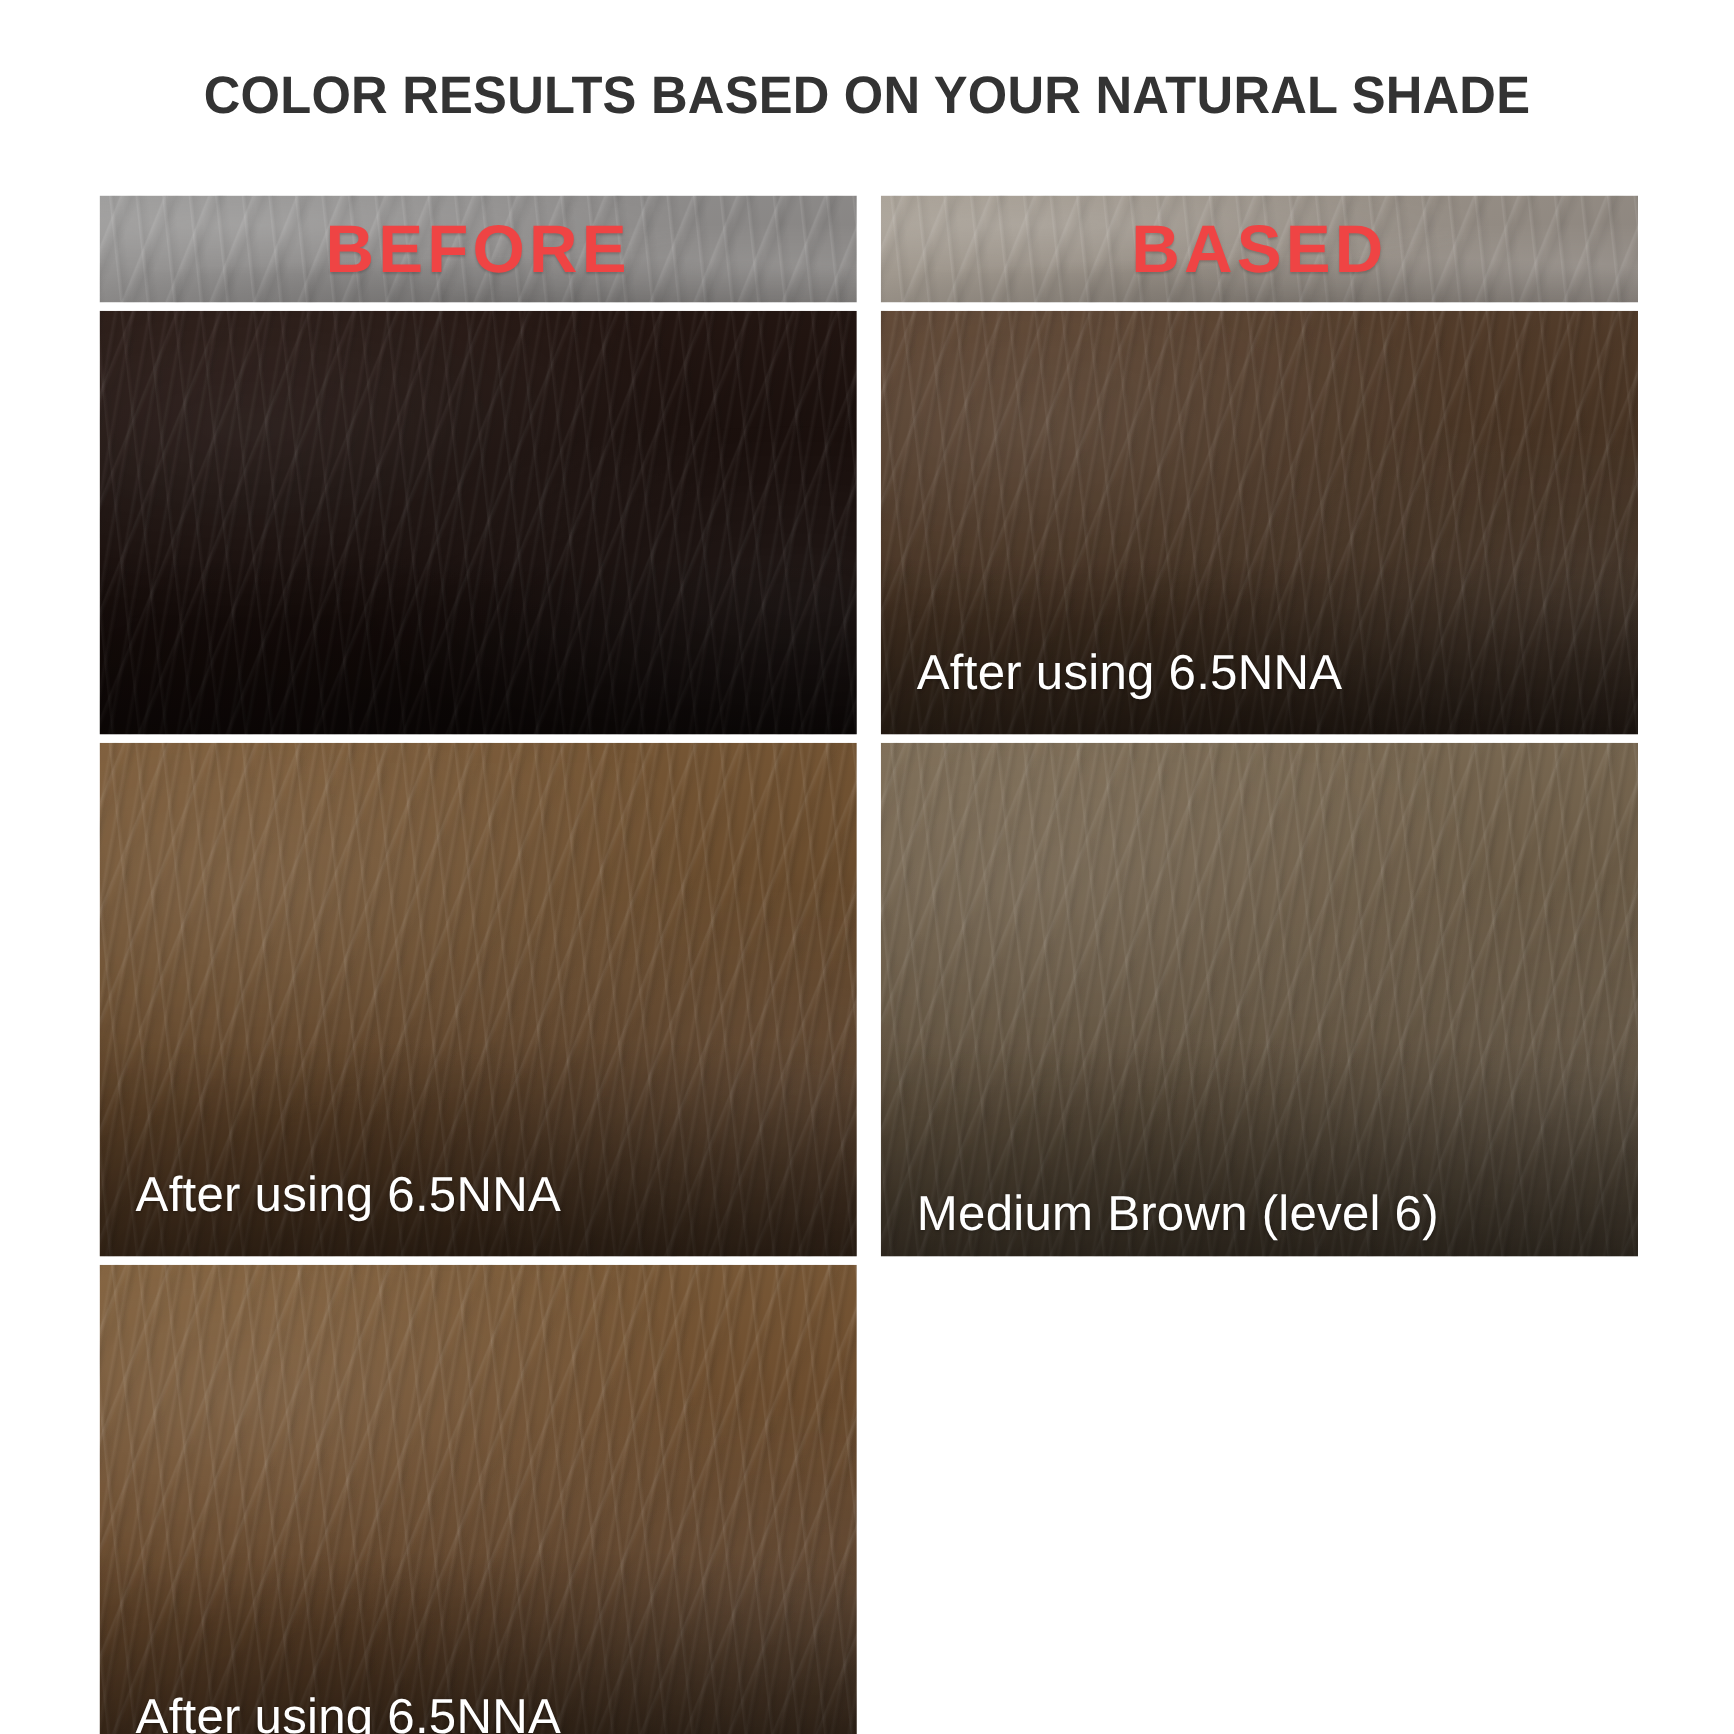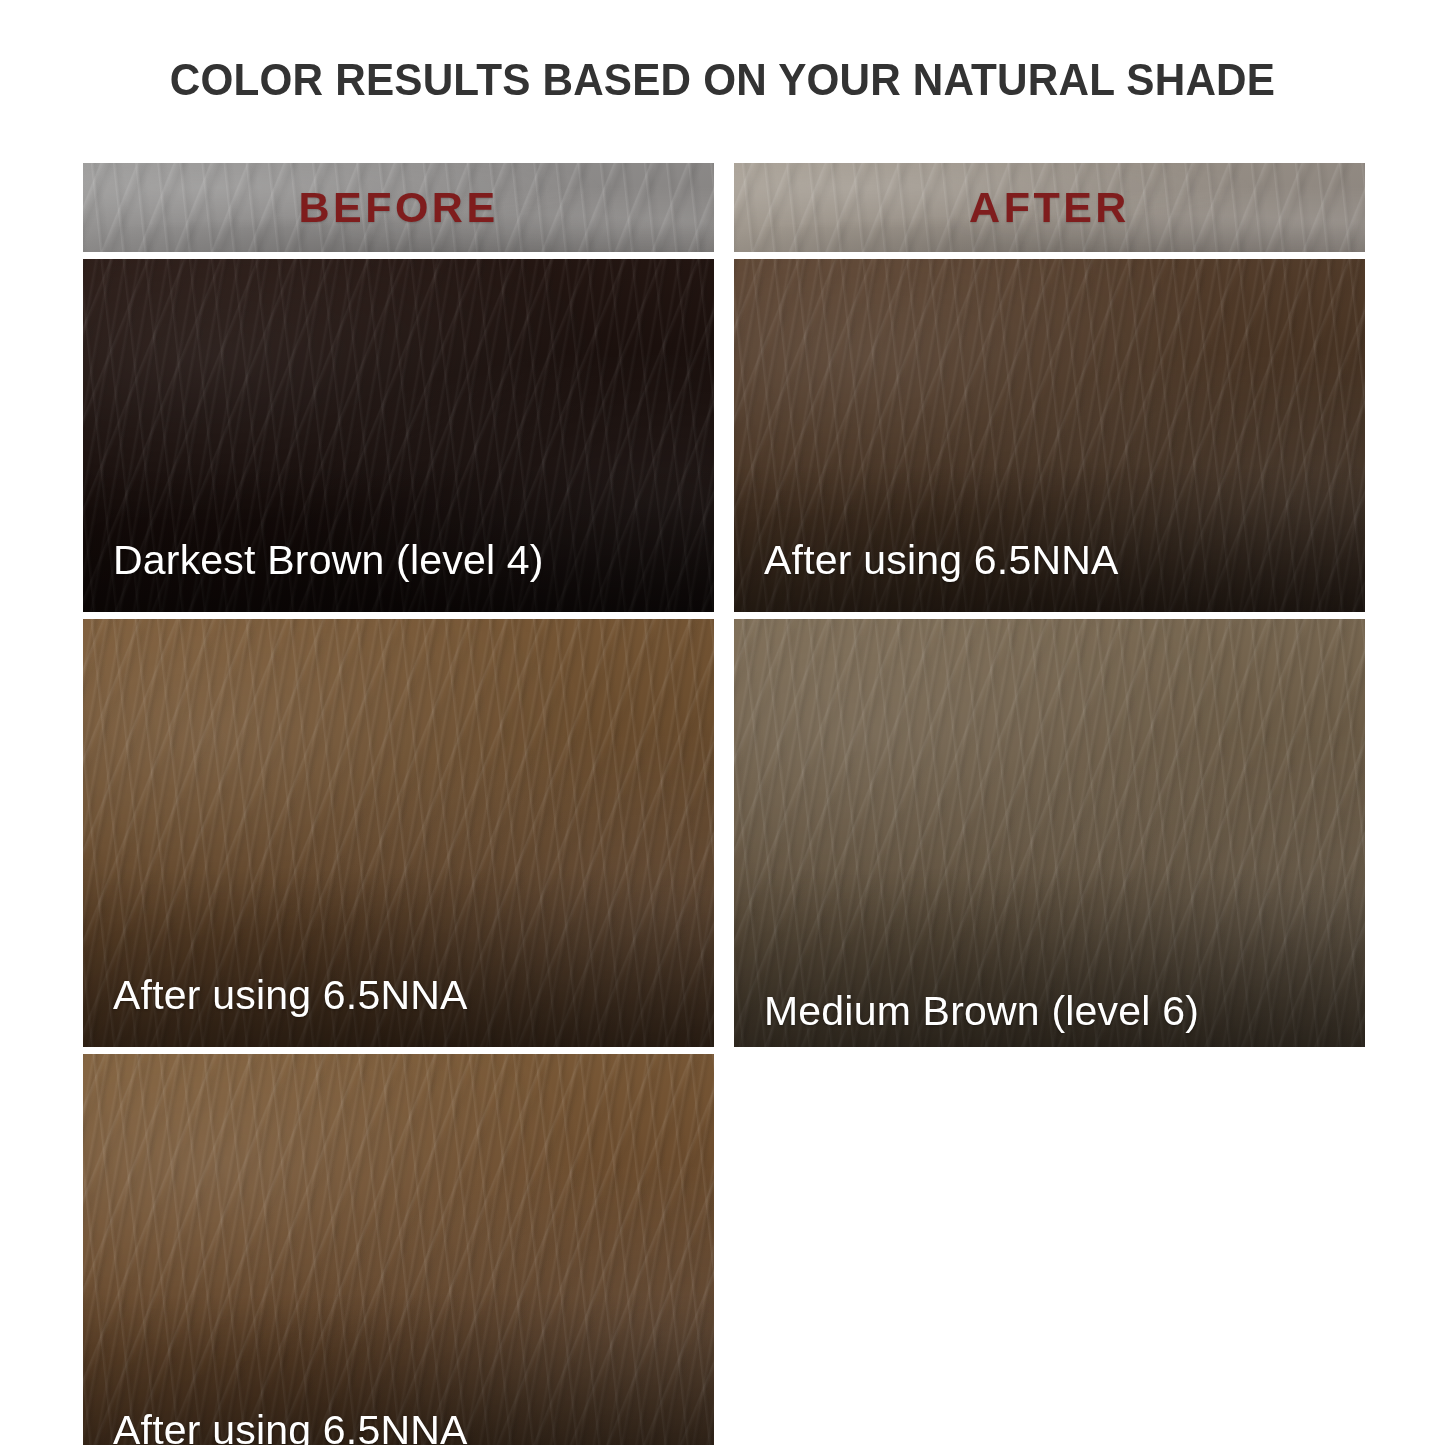--- a/index.html
+++ b/index.html
@@ -59,22 +59,22 @@
     position: relative;
     overflow: hidden;
     display: flex;
     align-items: center;
     justify-content: center;
   }
   .head-cell .swatch-bg { position: absolute; inset: 0; }
   .head-label {
     position: relative;
     z-index: 3;
-    color: #7f1d1d;
-    font-size: 43px;
+    color: #ef4444;
+    font-size: 56px;
     font-weight: 700;
     letter-spacing: 3.5px;
     font-family: "Liberation Sans", sans-serif;
     text-shadow: 0 1px 2px rgba(0,0,0,0.18);
   }
 
   
   .hair-cell {
     position: relative;
     overflow: hidden;
@@ -161,32 +161,31 @@
       </div>
       <span class="head-label">BEFORE</span>
     </div>
 
     <div class="head-cell">
       <div class="swatch-bg" style="background:linear-gradient(160deg,#a8a095 0%,#968e85 50%,#8a837d 100%);">
         <div class="strands-b" style="opacity:.95"></div>
         <div class="strands-c" style="opacity:.9"></div>
         <div class="sheen"></div>
       </div>
-      <span class="head-label">AFTER</span>
+      <span class="head-label">BASED</span>
     </div>
 
     <div class="hair-cell row1">
       <div class="swatch-bg" style="background:linear-gradient(172deg,#2a1a15 0%,#1b100d 38%,#140b09 70%,#0d0706 100%);">
         <div class="strands-a" style="opacity:.75"></div>
         <div class="strands-b" style="opacity:.55"></div>
         <div class="strands-c" style="opacity:.5"></div>
         <div class="sheen" style="opacity:.55"></div>
       </div>
       <div class="bottom-shade"></div>
-      <span class="hair-label">Darkest Brown (level 4)</span>
     </div>
 
     <div class="hair-cell row1">
       <div class="swatch-bg" style="background:linear-gradient(168deg,#5e4532 0%,#4b3625 40%,#3a2a1d 72%,#281c14 100%);">
         <div class="strands-a" style="opacity:.85"></div>
         <div class="strands-b" style="opacity:.7"></div>
         <div class="strands-c" style="opacity:.6"></div>
         <div class="sheen" style="opacity:.7"></div>
       </div>
       <div class="bottom-shade"></div>

